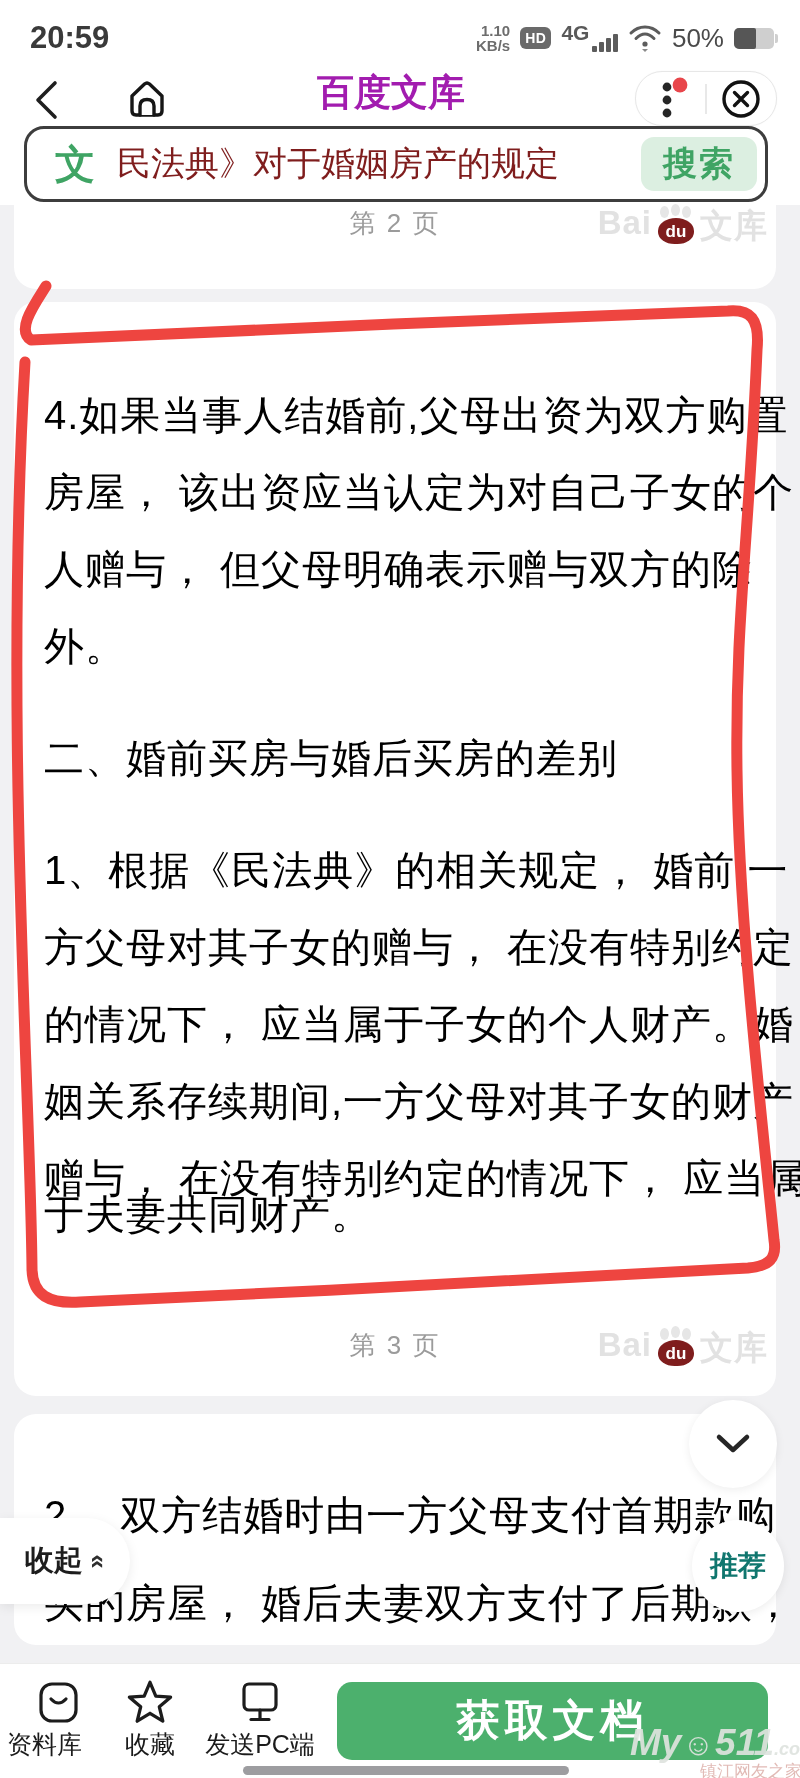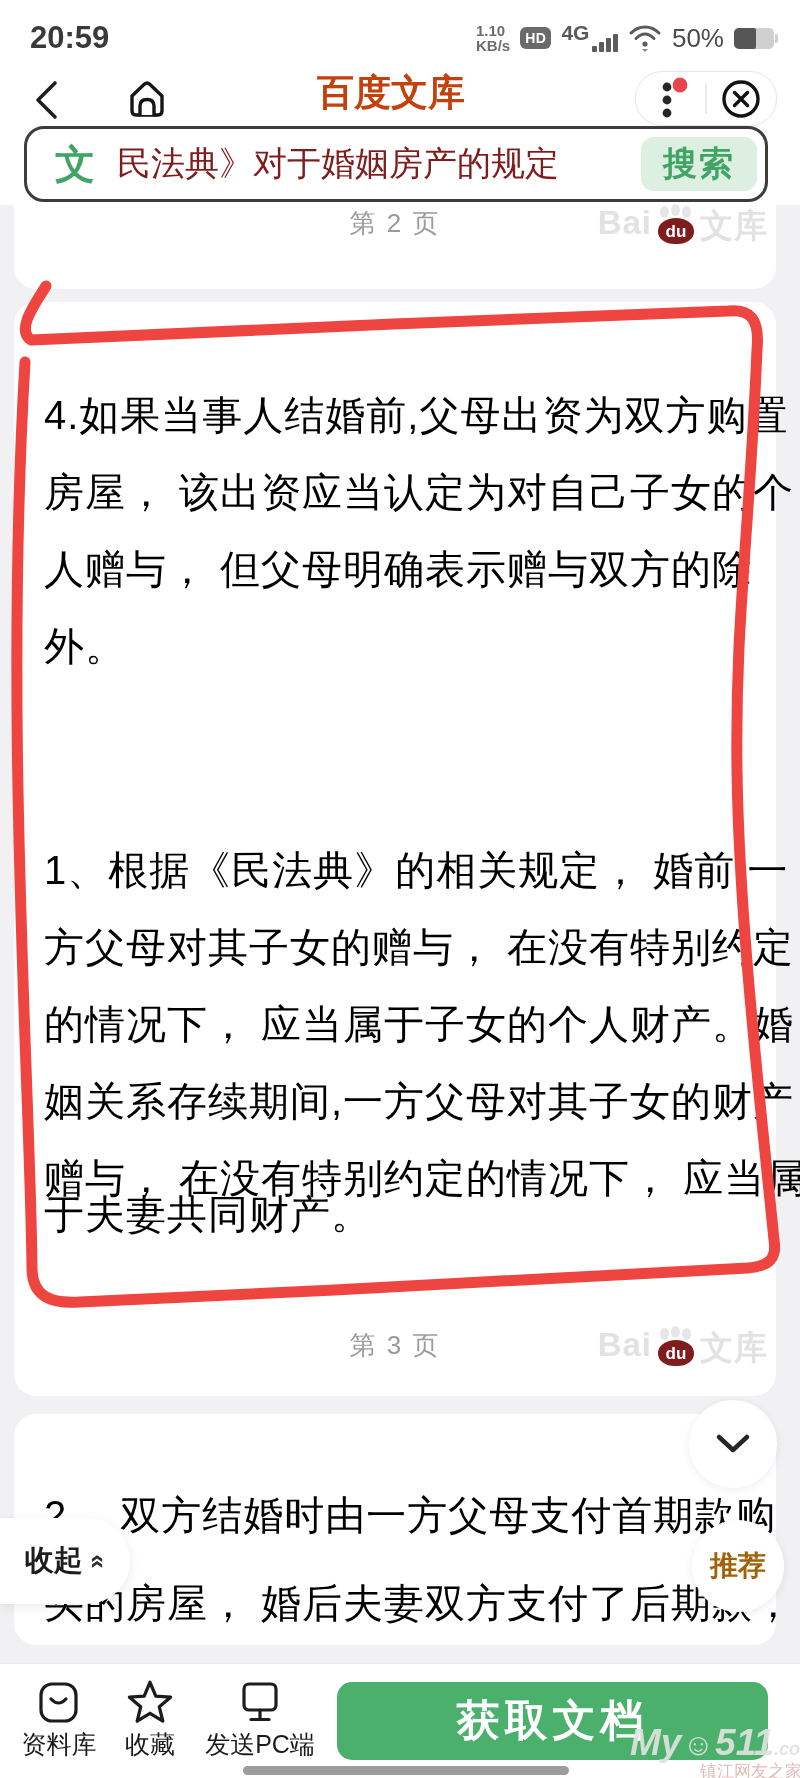--- a/index.html
+++ b/index.html
@@ -4,32 +4,32 @@
 <style>
   html,body{margin:0;padding:0;}
   body{width:800px;height:1778px;font-family:"Liberation Sans",sans-serif;-webkit-font-smoothing:antialiased;}
   .screen{position:relative;width:800px;height:1778px;background:#f1f1f3;overflow:hidden;}
   .abs{position:absolute;}
   
   .header-bg{left:0;top:0;width:800px;height:205px;background:#ffffff;z-index:1;}
   
   .time{left:30px;top:20px;font-size:31px;font-weight:600;color:#3a3a3a;z-index:3;}
   .status-right{right:26px;top:14px;height:48px;display:flex;align-items:center;gap:10px;z-index:3;}
-  .speed{display:flex;flex-direction:column;line-height:15px;color:#6d6d6d;font-size:15px;font-weight:600;}
+  .speed{display:flex;flex-direction:column;align-items:flex-end;line-height:15px;color:#6d6d6d;font-size:15px;font-weight:600;}
   .hd-badge{background:#6a6a6a;color:#fff;font-size:14px;font-weight:700;border-radius:6px;padding:3px 5px;letter-spacing:.5px;}
   .fourg{display:flex;align-items:flex-end;gap:3px;}
   .fourg-label{font-size:21px;font-weight:700;color:#595959;line-height:18px;margin-bottom:10px;}
   .bars{display:flex;align-items:flex-end;gap:2.5px;}
   .bars i{display:block;width:4.5px;background:#5c5c5c;border-radius:1px;}
   .pct{font-size:26px;color:#4a4a4a;font-weight:500;}
   .battery{position:relative;width:40px;height:21px;background:#cfcfcf;border-radius:5px;}
   .battery::before{content:"";position:absolute;left:0;top:0;width:55%;height:100%;background:#565656;border-radius:5px 2px 2px 5px;}
   .battery::after{content:"";position:absolute;right:-4px;top:6px;width:3.5px;height:9px;background:#cfcfcf;border-radius:0 2px 2px 0;}
   
-  .nav-title{left:50%;top:68px;transform:translateX(-56%);font-size:37px;font-weight:700;color:#c2410c;z-index:3;white-space:nowrap;}
+  .nav-title{left:50%;top:68px;transform:translateX(-56%);font-size:37px;font-weight:700;color:#a21caf;z-index:3;white-space:nowrap;}
   .nav-icon{z-index:4;cursor:pointer;}
   .capsule{right:23px;top:71px;width:140px;height:53px;border:1.5px solid #e7e7e7;border-radius:27px;background:#fff;display:flex;align-items:center;z-index:3;box-shadow:0 0 2px rgba(0,0,0,.03);}
   .capsule .half{flex:1;display:flex;align-items:center;justify-content:center;height:100%;cursor:pointer;}
   .capsule .sep{width:1.5px;height:30px;background:#e8e8e8;}
   
   .searchbar{left:24px;top:126px;width:744px;height:76px;border:3px solid #3d3d3d;border-radius:20px;background:#fff;box-sizing:border-box;display:flex;align-items:center;z-index:3;}
   .doc-glyph{margin-left:28px;font-size:40px;font-weight:700;color:#3fa464;}
   .query{margin-left:22px;font-size:34px;color:#7f1d1d;flex:1;white-space:nowrap;overflow:hidden;}
   .search-btn{width:116px;height:54px;margin-right:8px;border-radius:13px;background:#dcefe1;color:#3fa464;font-size:34px;font-weight:600;display:flex;align-items:center;justify-content:center;cursor:pointer;letter-spacing:2px;}
   
@@ -47,21 +47,21 @@
   
   .docline{left:44px;font-size:40px;font-weight:500;color:#000000;white-space:nowrap;z-index:2;letter-spacing:1px;}
   
   .annotation{left:0;top:0;z-index:5;pointer-events:none;}
   
   .expand-btn{left:689px;top:1400px;width:88px;height:88px;border-radius:50%;background:#fff;box-shadow:0 2px 10px rgba(0,0,0,.07);display:flex;align-items:center;justify-content:center;z-index:6;cursor:pointer;}
   .collapse-pill{left:0;top:1518px;width:130px;height:86px;background:#fff;border-radius:0 43px 43px 0;box-shadow:0 3px 12px rgba(0,0,0,.08);display:flex;align-items:center;justify-content:center;gap:8px;z-index:7;cursor:pointer;}
   .collapse-pill .lbl{font-size:29px;font-weight:600;color:#1d1d1d;}
   .collapse-pill .chev-up{display:inline-block;font-size:26px;color:#2e2e2e;transform:rotate(90deg);font-weight:700;}
   .recommend-btn{left:692px;top:1520px;width:92px;height:92px;border-radius:50%;background:#fff;box-shadow:0 2px 10px rgba(0,0,0,.08);display:flex;align-items:center;justify-content:center;z-index:6;cursor:pointer;}
-  .recommend-btn .lbl{font-size:28px;font-weight:600;color:#a16207;}
+  .recommend-btn .lbl{font-size:28px;font-weight:600;color:#0f766e;}
   
   .toolbar{left:0;top:1663px;width:800px;height:115px;background:#fff;border-top:1.5px solid #ececec;z-index:8;}
   .tb-item{top:1680px;display:flex;flex-direction:column;align-items:center;z-index:9;cursor:pointer;}
   .tb-item .lbl{margin-top:4px;font-size:25px;color:#1b1b1b;}
   .cta{left:337px;top:1682px;width:431px;height:78px;border-radius:15px;background:#4cb06d;display:flex;align-items:center;justify-content:center;z-index:9;cursor:pointer;}
   .cta .lbl{color:#fff;font-size:43px;font-weight:600;letter-spacing:5px;}
   .site-mark{left:630px;top:1722px;z-index:10;display:flex;align-items:baseline;color:rgba(222,227,222,.92);font-weight:700;font-style:italic;pointer-events:none;white-space:nowrap;}
   .site-mark .big{font-size:37px;}
   .site-mark .smiley{font-size:31px;font-style:normal;margin:0 1px;}
   .site-mark .tld{font-size:18px;font-weight:600;}
@@ -151,20 +151,21 @@
       <span class="pad">du</span>
     </span>
     <span class="wk">文库</span>
   </div>
 
   <div class="abs card card2"></div>
   <div class="abs docline" style="top:388px;">4.如果当事人结婚前,父母出资为双方购置</div>
   <div class="abs docline" style="top:465px;">房屋， 该出资应当认定为对自己子女的个</div>
   <div class="abs docline" style="top:542px;">人赠与， 但父母明确表示赠与双方的除</div>
   <div class="abs docline" style="top:619px;">外。</div>
+  <div class="abs docline" style="top:731px;">二、婚前买房与婚后买房的差别</div>
   <div class="abs docline" style="top:843px;">1、根据《民法典》的相关规定， 婚前,一</div>
   <div class="abs docline" style="top:920px;">方父母对其子女的赠与， 在没有特别约定</div>
   <div class="abs docline" style="top:997px;">的情况下， 应当属于子女的个人财产。婚</div>
   <div class="abs docline" style="top:1074px;">姻关系存续期间,一方父母对其子女的财产</div>
   <div class="abs docline" style="top:1151px;">赠与， 在没有特别约定的情况下， 应当属</div>
   <div class="abs docline" style="top:1187px;font-family:Liberation Serif, serif;">于夫妻共同财产。</div>
 
   <div class="abs page-label" style="left:14px;top:1328px;">第 3 页</div>
   <div class="abs watermark" style="right:32px;top:1326px;">
     <span class="bai">Bai</span>
@@ -202,21 +203,21 @@
   <div class="abs collapse-pill">
     <span class="lbl">收起</span>
     <span class="chev-up">«</span>
   </div>
   <div class="abs recommend-btn">
     <span class="lbl">推荐</span>
   </div>
 
   <div class="abs toolbar"></div>
 
-  <div class="abs tb-item" style="left:19px;width:80px;">
+  <div class="abs tb-item" style="left:2px;width:80px;align-items:flex-end;">
     <svg width="46" height="44" viewBox="0 0 46 44">
       <rect x="5" y="4" width="35" height="37" rx="11" fill="none" stroke="#1c1c1c" stroke-width="3.2"></rect>
       <path d="M15 19 Q22.5 27 30 19" fill="none" stroke="#1c1c1c" stroke-width="3.2" stroke-linecap="round"></path>
     </svg>
     <span class="lbl">资料库</span>
   </div>
 
   <div class="abs tb-item" style="left:110px;width:80px;">
     <svg width="46" height="44" viewBox="0 0 42 40">
       <polygon points="21,2 26.3,14.6 39.8,15.6 29.5,24.4 32.7,37.5 21,30.3 9.3,37.5 12.5,24.4 2.2,15.6 15.7,14.6" fill="none" stroke="#1c1c1c" stroke-width="3" stroke-linejoin="round"></polygon>

